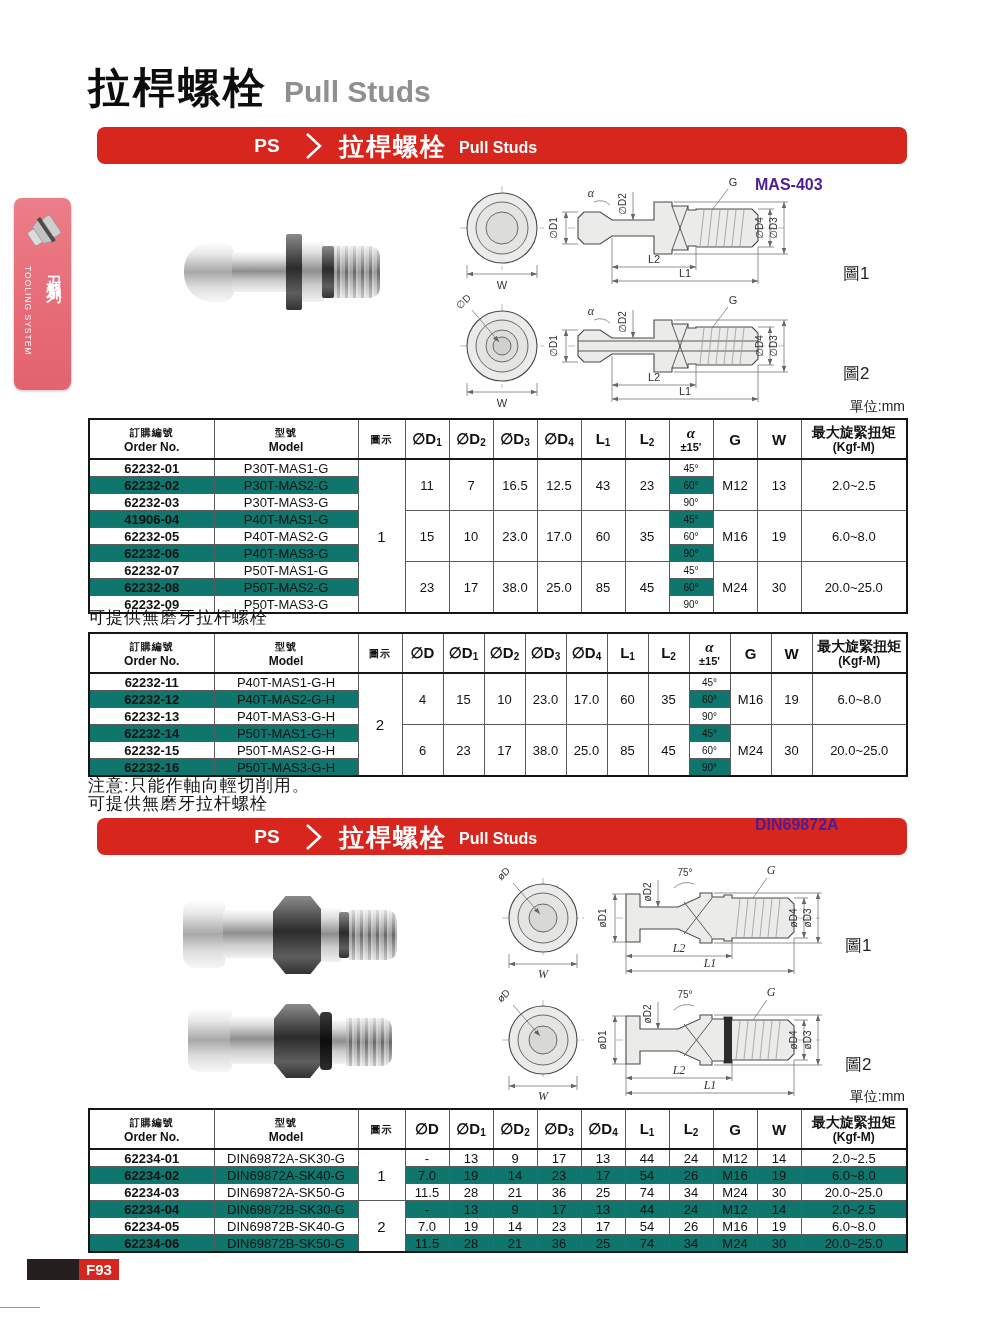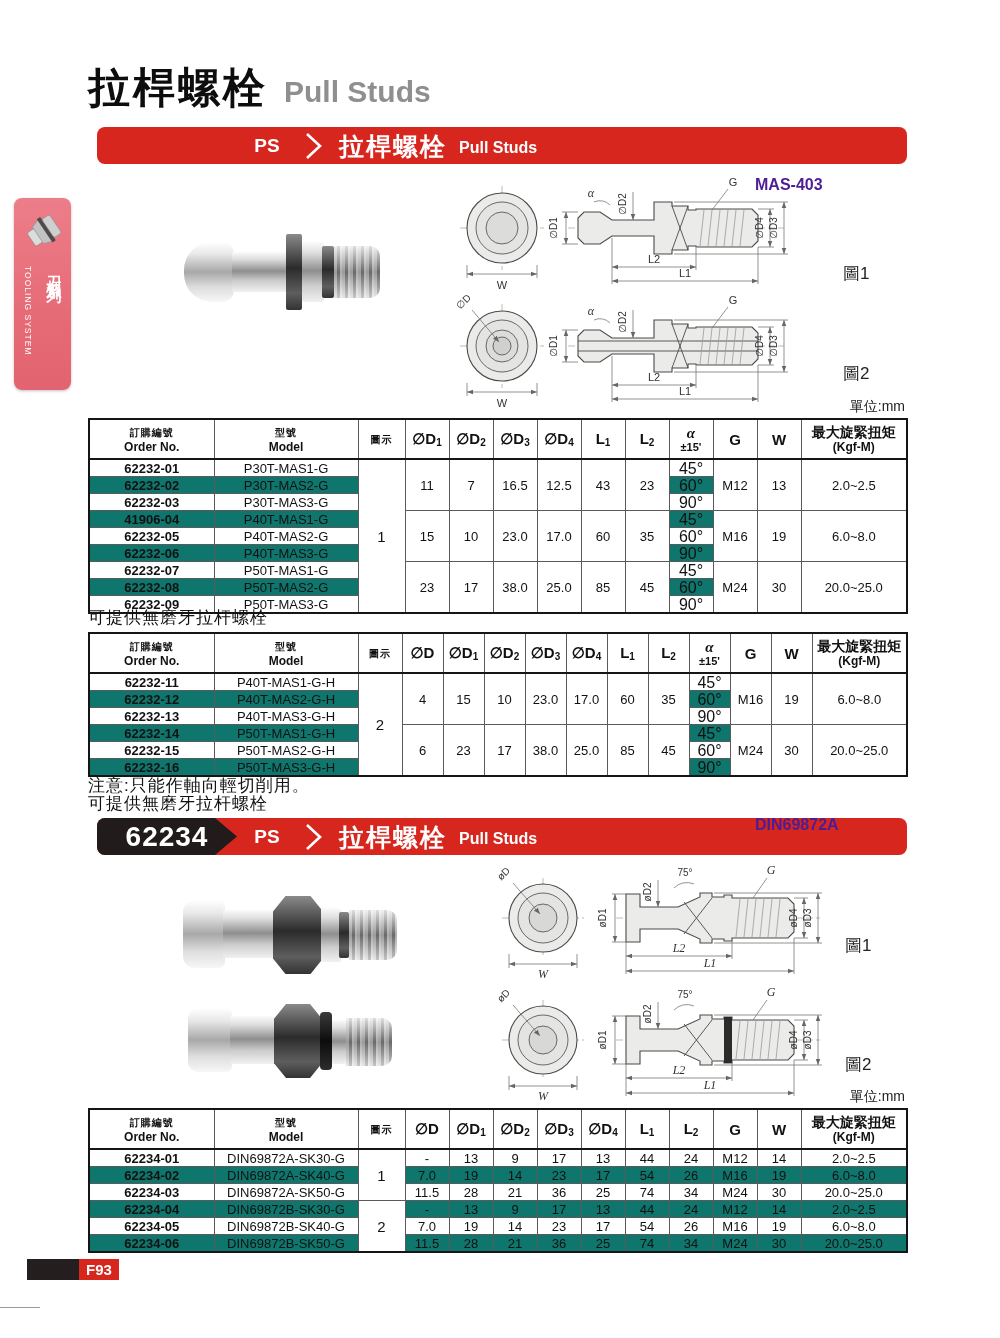--- a/index.html
+++ b/index.html
@@ -74,21 +74,21 @@
   th:last-child .h-zh{font-size:14px;letter-spacing:0;}
   th:last-child .h-en{font-size:12px;font-weight:700;}
   .h-main{font-size:15px;font-weight:700;}
   .h-sub{font-size:10px;font-weight:700;vertical-align:-2px;}
   .h-alpha{font-family:"Liberation Serif",serif;font-style:italic;font-size:15px;line-height:15px;}
   .h-tol{font-size:11px;line-height:12px;}
   th.alpha-col{background:#ececea;}
   td.c-order{font-weight:700;font-size:13px;}
   td.c-model{font-size:13px;}
   td.c-fig{font-size:15px;}
-  td.c-angle{font-size:16px;}
+  td.c-angle{font-size:10px;}
   td.z{background:#0f766e;}
   tr.gs td{border-top:1px solid #333;}
 
   
   .page-foot{position:absolute;left:13px;top:1259px;height:21px;display:flex;padding-left:14px;}
   .page-foot .bar{width:52px;height:21px;background:#241f1e;}
   .page-foot .num{width:40px;height:21px;background:#d7261d;color:#fff;font-size:15px;font-weight:700;
           display:flex;align-items:center;justify-content:center;}
   .corner-line{position:absolute;left:0;top:1307px;width:40px;height:0;border-top:1.5px solid #9a9a9a;}
 </style>
@@ -473,23 +473,20 @@
           <td class="c-order z">62232-16</td>
           <td class="c-model z">P50T-MAS3-G-H</td>
           <td class="c-angle z">90°</td>
         </tr>
       </tbody>
     </table>
   <div class="note-line" style="left:88px;top:774px">注意:只能作軸向輕切削用。</div>
   <div class="note-line" style="left:88px;top:792px">可提供無磨牙拉杆螺栓</div>
 
   <div class="banner" style="top:818px">
-    <div class="code-chip">
-      <span>62234</span>
-    </div>
     <span class="series">PS</span>
     <svg class="chev" width="22" height="28" viewBox="0 0 22 28">
       <path d="M4,2 L17,14 L4,26" stroke="#fff" fill="none" stroke-width="2.6"></path>
     </svg>
     <span class="t-zh">拉桿螺栓</span>
     <span class="t-en">Pull Studs</span>
   </div>
 
   <div class="standard-label" style="left:755px;top:816px">DIN69872A</div>
 

